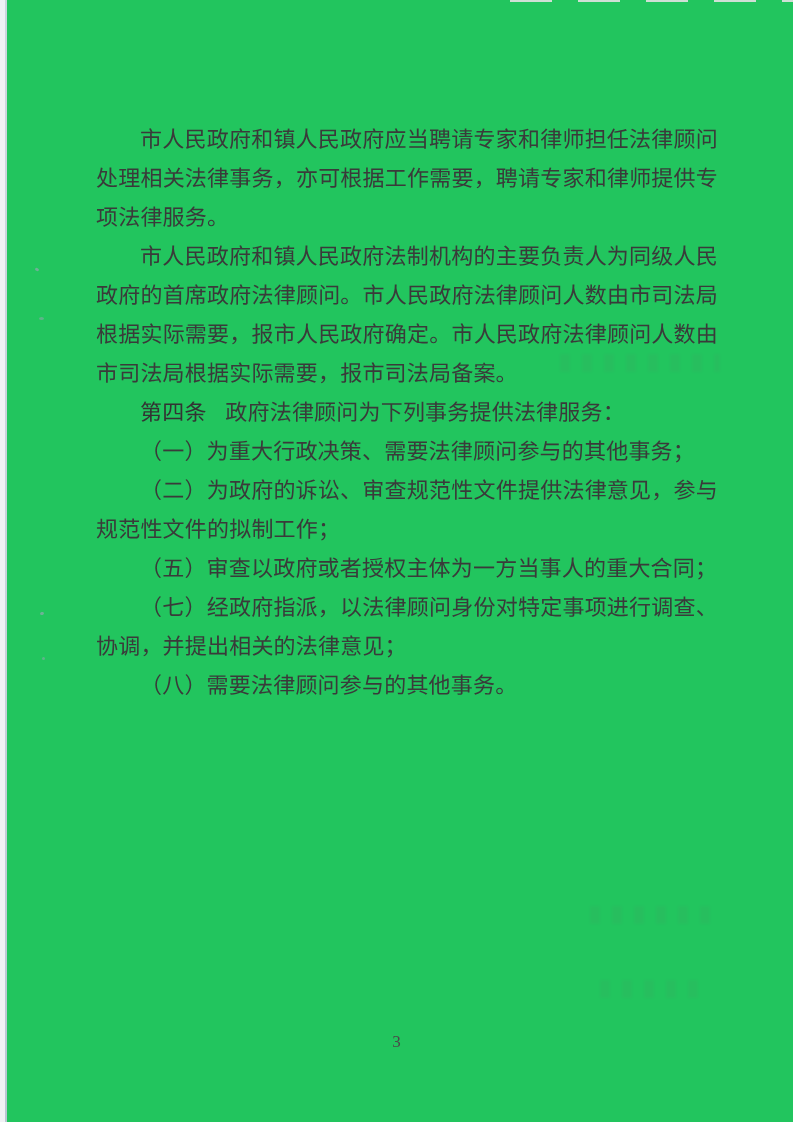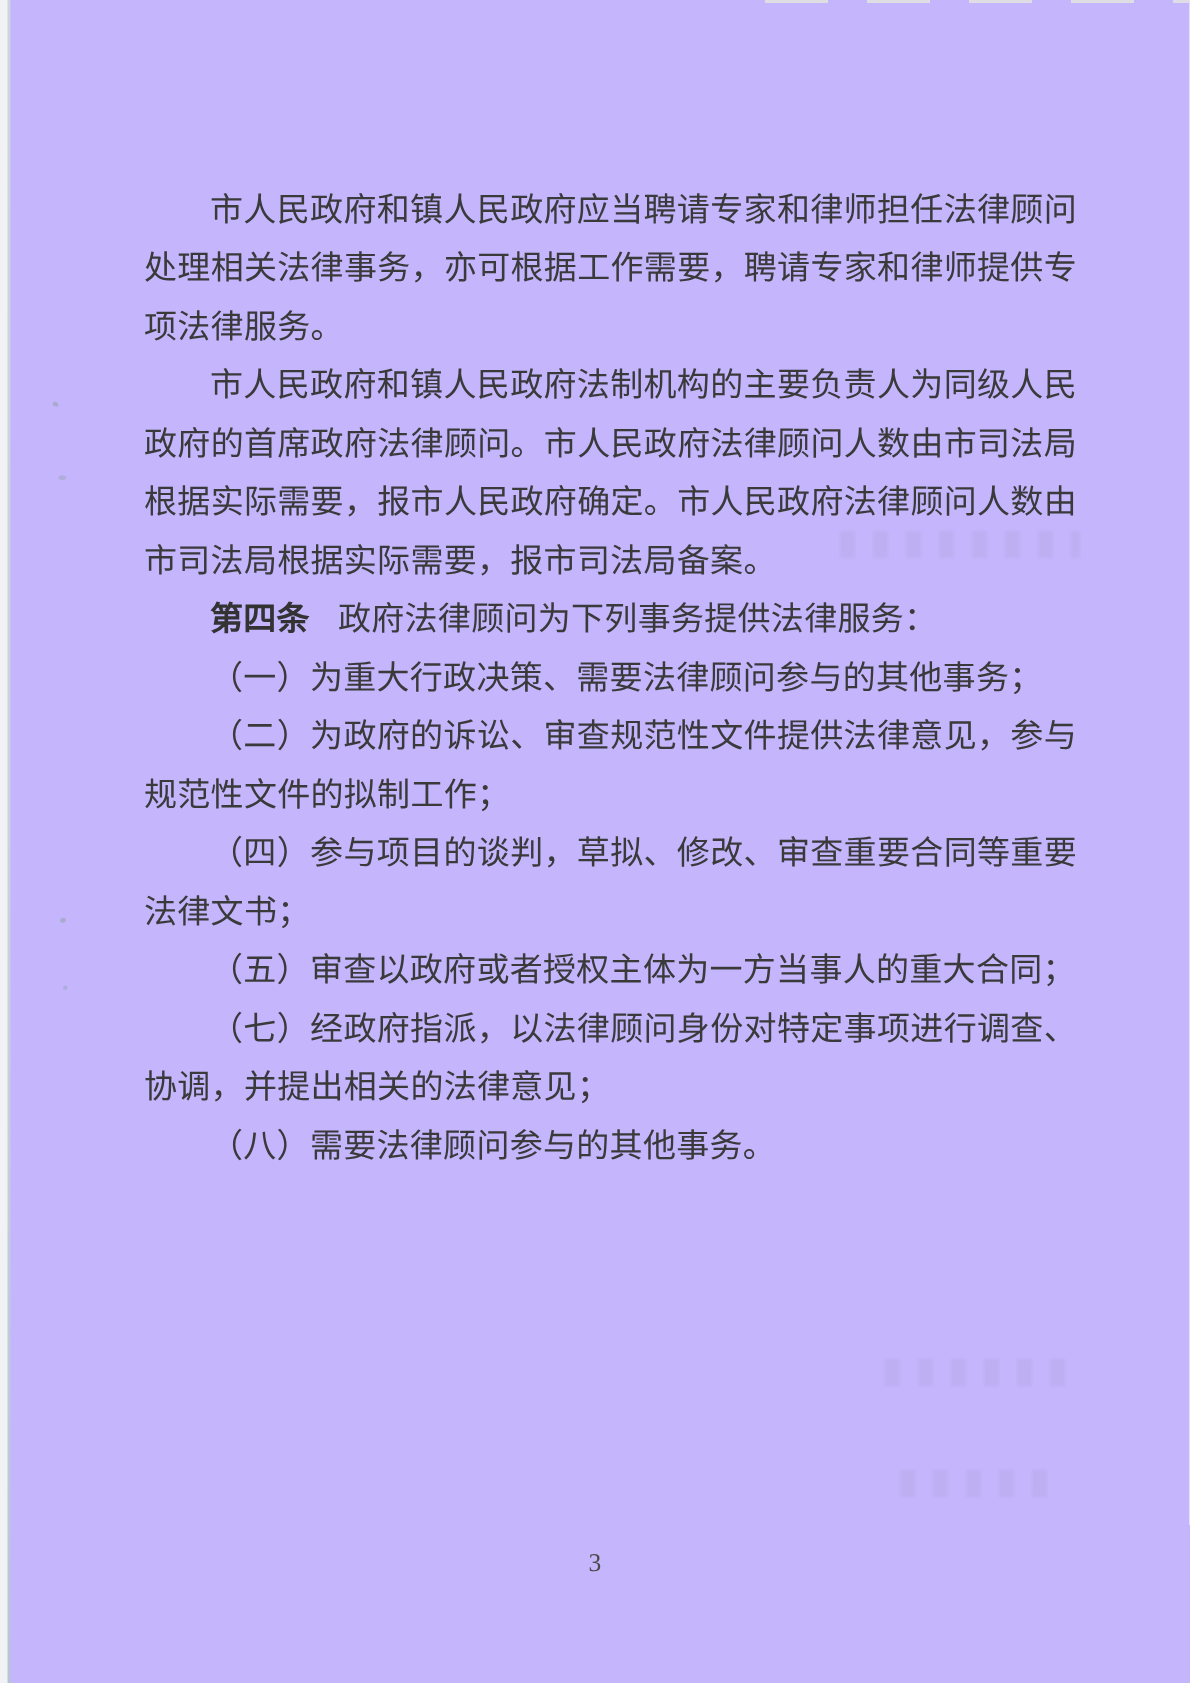--- a/index.html
+++ b/index.html
@@ -6,21 +6,21 @@
   html, body {
     margin: 0;
     padding: 0;
     background: #ffffff;
   }
   .scan-page {
     position: relative;
     width: 793px;
     height: 1122px;
     margin: 0 auto;
-    background: #c4b5fd;
+    background: #22c55e;
     overflow: hidden;
     font-family: "Liberation Serif", "DejaVu Serif", serif;
     color: #3a3a3a;
   }
   
   .edge-shade {
     position: absolute;
     left: 0; top: 0; bottom: 0;
     width: 6px;
     background: #f0f2f5;
@@ -76,21 +76,21 @@
   .para {
     margin: 0;
     font-size: 22px;
     line-height: 39px;
     letter-spacing: 0.2px;
     text-align: justify;
     text-indent: 2em;
     color: #3a3a3a;
   }
   .article-label {
-    font-weight: 700;
+    font-weight: 400;
     color: #333333;
     margin-right: 0.85em;
   }
   .page-number {
     position: absolute;
     left: 0; right: 0;
     top: 1032px;
     text-align: center;
     font-size: 17px;
     line-height: 20px;
@@ -113,20 +113,19 @@
   <div class="ghost g1"></div>
   <div class="ghost g2"></div>
   <div class="ghost g3"></div>
 
   <main class="content">
       <p class="para">市人民政府和镇人民政府应当聘请专家和律师担任法律顾问处理相关法律事务，亦可根据工作需要，聘请专家和律师提供专项法律服务。</p>
       <p class="para">市人民政府和镇人民政府法制机构的主要负责人为同级人民政府的首席政府法律顾问。市人民政府法律顾问人数由市司法局根据实际需要，报市人民政府确定。市人民政府法律顾问人数由市司法局根据实际需要，报市司法局备案。</p>
       <p class="para"><span class="article-label">第四条</span>政府法律顾问为下列事务提供法律服务：</p>
       <p class="para">（一）为重大行政决策、需要法律顾问参与的其他事务；</p>
       <p class="para">（二）为政府的诉讼、审查规范性文件提供法律意见，参与规范性文件的拟制工作；</p>
-      <p class="para">（四）参与项目的谈判，草拟、修改、审查重要合同等重要法律文书；</p>
       <p class="para">（五）审查以政府或者授权主体为一方当事人的重大合同；</p>
       <p class="para">（七）经政府指派，以法律顾问身份对特定事项进行调查、协调，并提出相关的法律意见；</p>
       <p class="para">（八）需要法律顾问参与的其他事务。</p>
     </main>
 
   <div class="page-number">3</div>
 </div>
 
 </body></html>

